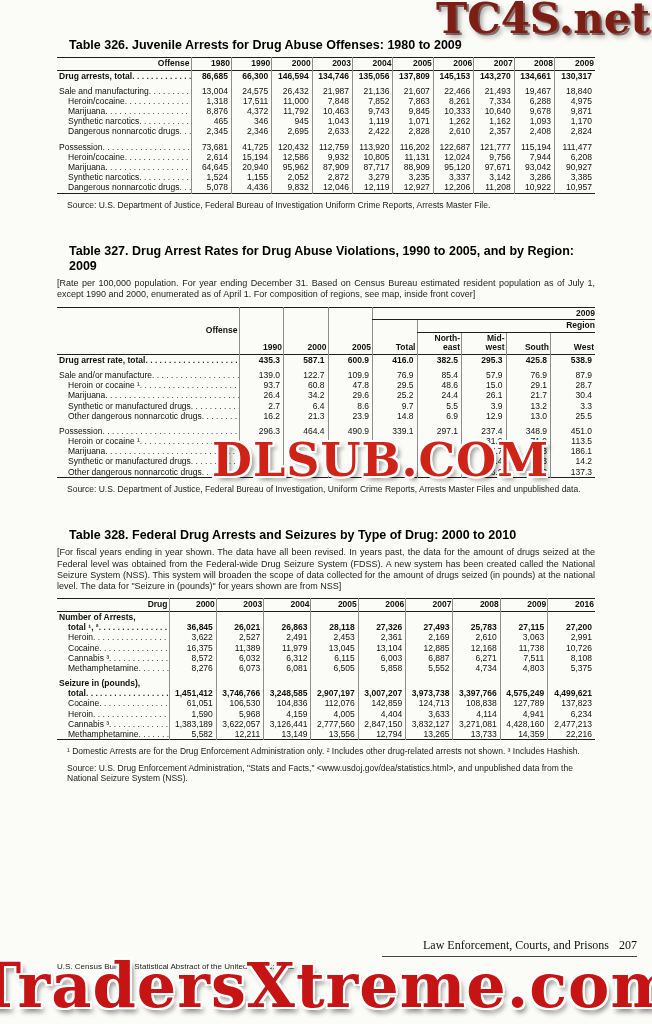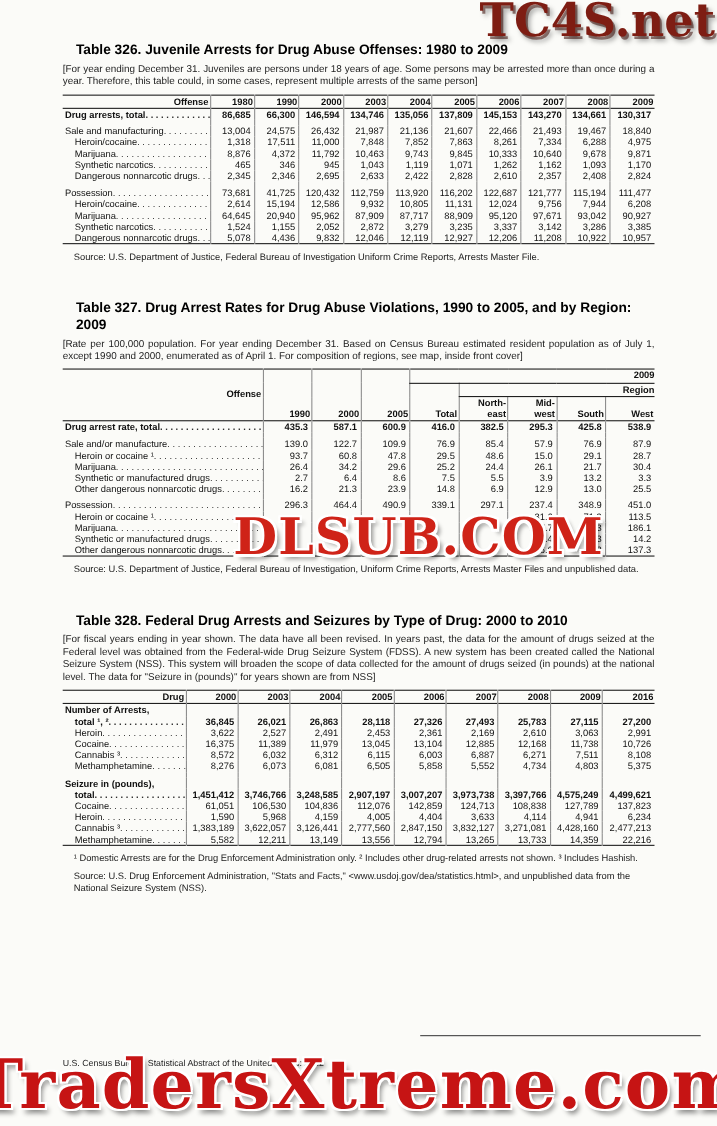--- a/index.html
+++ b/index.html
@@ -66,21 +66,20 @@
 <body>
 
 <div class="page">
 
   <div class="wm wm-top" style="color: rgb(126, 29, 19);">TC4S.net</div>
 
   <div class="content">
 
     <section class="sec">
       <h2 class="tt">Table 326. Juvenile Arrests for Drug Abuse Offenses: 1980 to 2009</h2>
-      <p class="note">[For year ending December 31. Juveniles are persons under 18 years of age. Some persons may be arrested more than once during a year. Therefore, this table could, in some cases, represent multiple arrests of the same person]</p>
       <div class="t-wrap">
         <div id="t326">
             <table class="stat">
               <colgroup>
                 <col style="width: 134px;">
                 <col>
                 <col>
                 <col>
                 <col>
                 <col>
@@ -461,21 +460,21 @@
                 <tr>
                   <td class="lbl ind">
                     <div class="lw">
                       <span class="lt">Synthetic or manufactured drugs</span>
                       <span class="ld"></span>
                     </div>
                   </td>
                   <td class="num v">2.7</td>
                   <td class="num v">6.4</td>
                   <td class="num v">8.6</td>
-                  <td class="num v">7.5</td>
+                  <td class="num v">9.7</td>
                   <td class="num v">5.5</td>
                   <td class="num v">3.9</td>
                   <td class="num v">13.2</td>
                   <td class="num v">3.3</td>
                 </tr>
                 <tr>
                   <td class="lbl ind">
                     <div class="lw">
                       <span class="lt">Other dangerous nonnarcotic drugs</span>
                       <span class="ld"></span>
@@ -840,19 +839,22 @@
             </table>
           </div>
       </div>
       <p class="fn">¹ Domestic Arrests are for the Drug Enforcement Administration only. ² Includes other drug-related arrests not shown. ³ Includes Hashish.</p>
       <p class="src">Source: U.S. Drug Enforcement Administration, "Stats and Facts," &lt;www.usdoj.gov/dea/statistics.html&gt;, and unpublished data from the National Seizure System (NSS).</p>
     </section>
 
   </div>
 
   <div class="pagefoot">
+    <div class="foot-line">
+      <span>Law Enforcement, Courts, and Prisons</span><span class="pgnum">207</span>
+    </div>
     <div class="foot-rule"></div>
   </div>
   <div class="credit">U.S. Census Bureau, Statistical Abstract of the United States: 2012</div>
 
   <div class="wm wm-bottom" style="color: rgb(198, 20, 20);">TradersXtreme.com</div>
 
 </div>
 
 </body></html>

